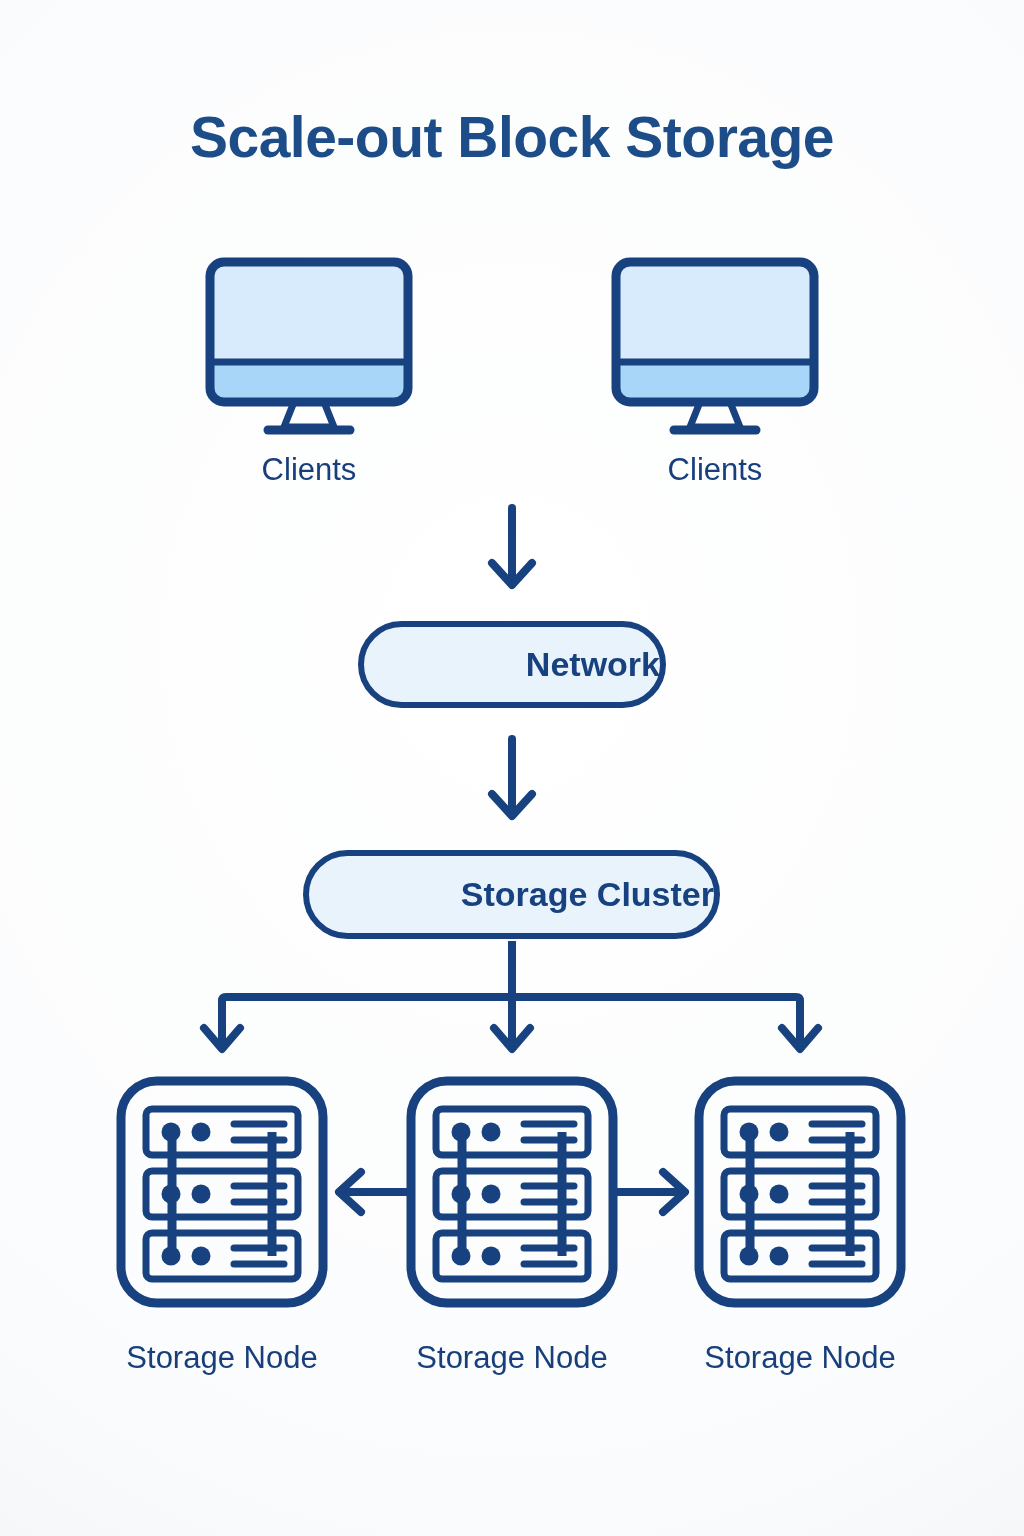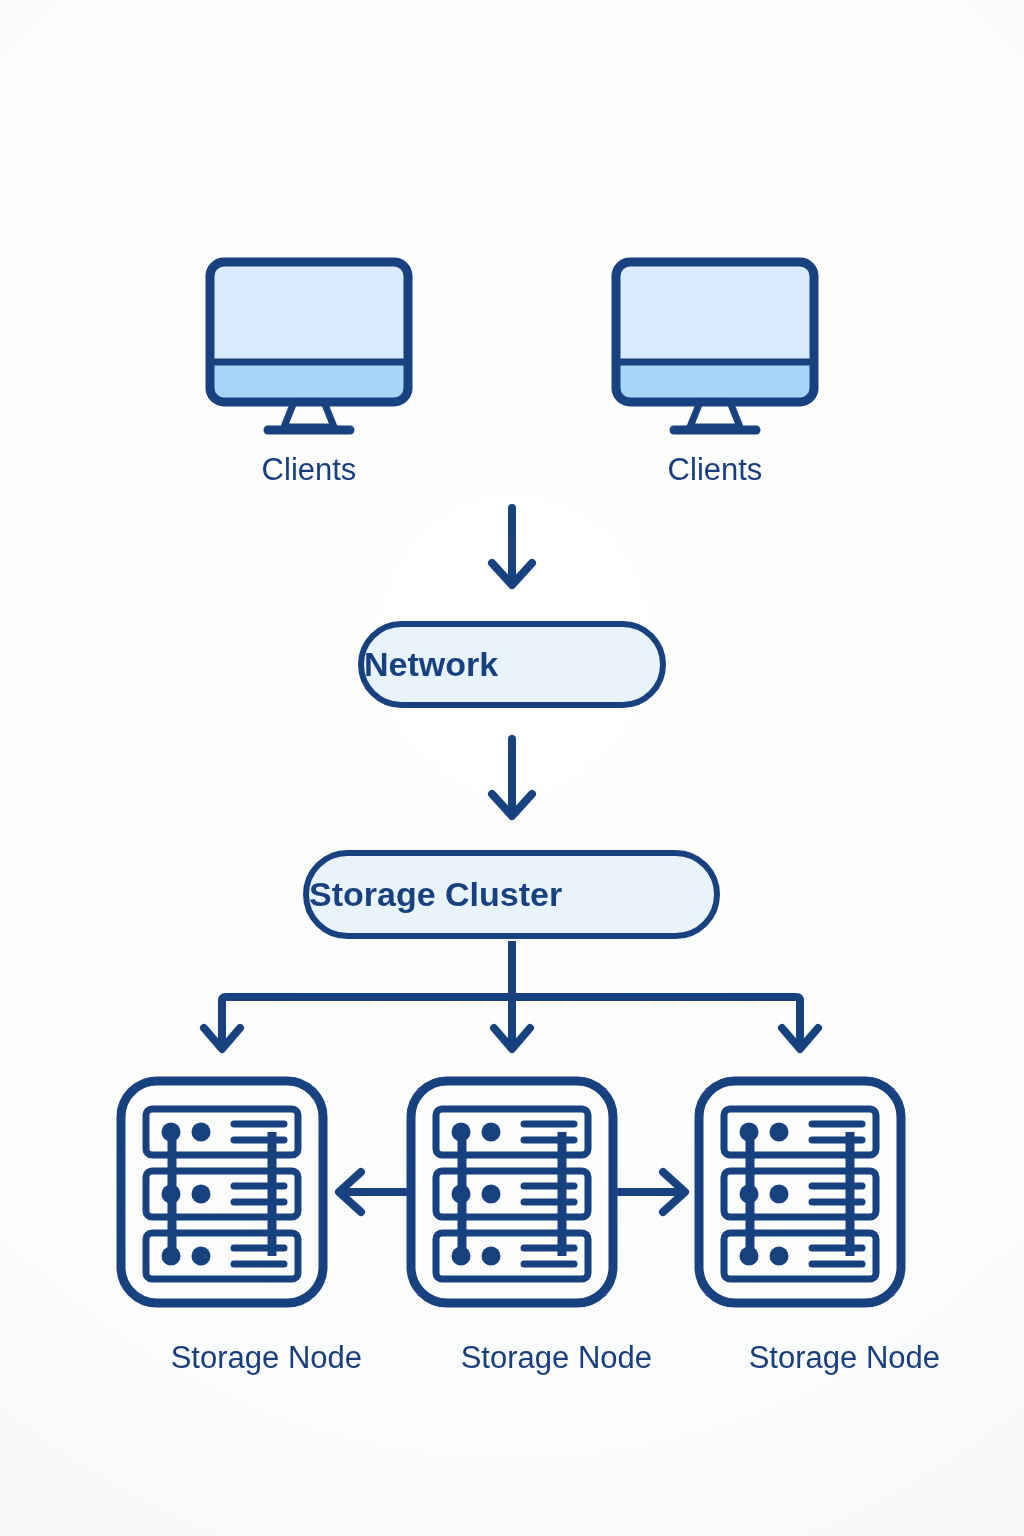--- a/index.html
+++ b/index.html
@@ -46,56 +46,57 @@
     color:var(--label-color);
     text-align:left;
     white-space:nowrap;
   }
   .client .caption{margin-top:16px;}
   .pill{
     position:absolute;
     border:6px solid var(--line-navy);
     border-radius:46px;
     background:var(--fill-light);
-    display:flex;align-items:center;justify-content:flex-start;
+    display:flex;align-items:center;justify-content:flex-end;
   }
   .pill.network{left:358px;top:621px;width:308px;height:87px;}
   .pill.cluster{left:303px;top:850px;width:417px;height:89px;}
   .pill-label{
     font-size:34px;
     font-weight:bold;
     color:var(--line-navy);
   }
   .overlay{
     position:absolute;left:0;top:0;width:1024px;height:1536px;
     pointer-events:none;
   }
   .node{
     position:absolute;width:212px;
   }
   .node.n1{left:116px;top:1076px;}
   .node.n2{left:406px;top:1076px;}
   .node.n3{left:694px;top:1076px;}
   .node-caption{
     position:absolute;width:280px;top:1340px;
-    text-align:right;
+    text-align:center;
     font-size:31px;
     color:var(--label-color);
     white-space:nowrap;
   }
   .node-caption.l1{left:82px;}
   .node-caption.l2{left:372px;}
   .node-caption.l3{left:660px;}
   .stroke{stroke:var(--line-navy);fill:none;}
 </style>
 </head>
 <body>
 
 <div class="canvas">
 
+  <h1 class="title">Scale-out Block Storage</h1>
 
   <div class="client c1">
     <svg width="210" height="180" viewBox="0 0 210 180">
       <rect x="8" y="8" width="194" height="138" rx="10" fill="var(--screen-fill)"></rect>
       <path d="M8 106 H202 V133 Q202 146 189 146 H21 Q8 146 8 133 Z" fill="var(--band-fill)"></path>
       <line x1="8" y1="106" x2="202" y2="106" class="stroke" stroke-width="7"></line>
       <rect x="6" y="6" width="198" height="140" rx="14" class="stroke" stroke-width="9"></rect>
       <polygon points="90,146 120,146 130,171 80,171" fill="var(--stand-fill)" class="stroke" stroke-width="7" stroke-linejoin="round"></polygon>
       <line x1="64" y1="174" x2="146" y2="174" class="stroke" stroke-width="9" stroke-linecap="round"></line>
     </svg>

